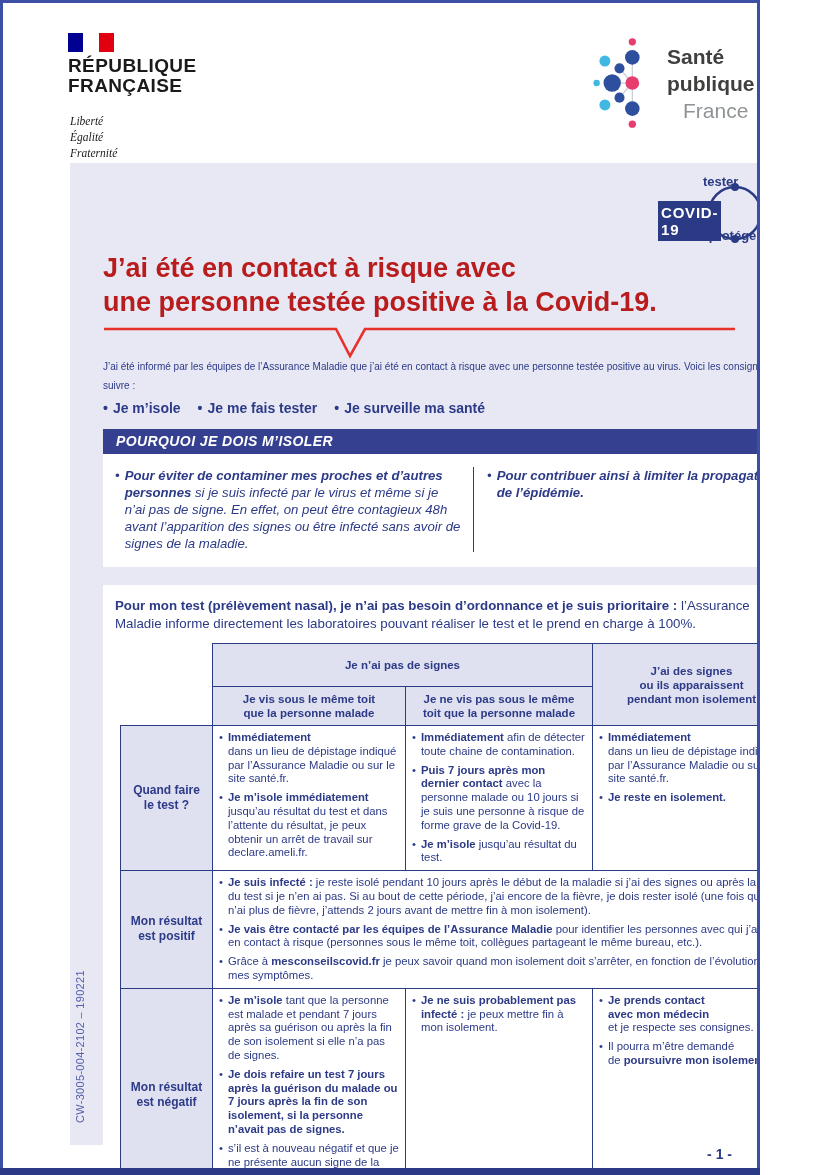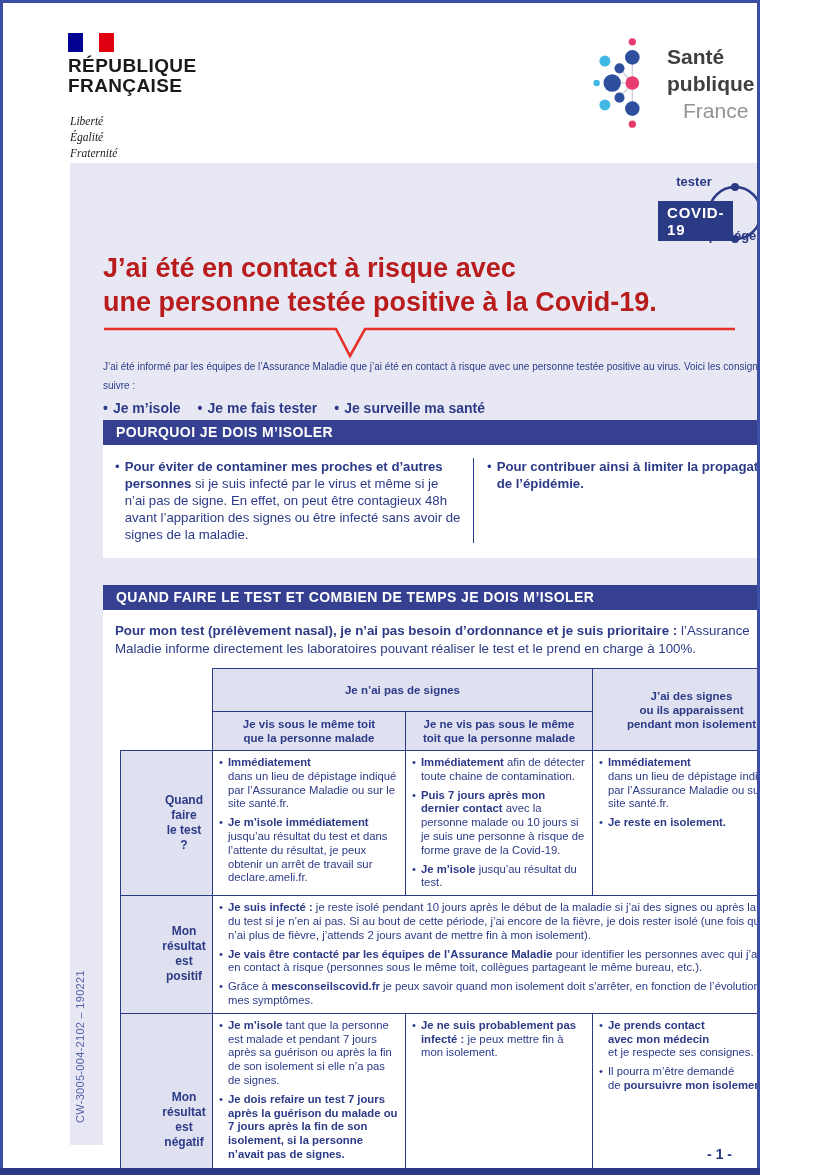--- a/index.html
+++ b/index.html
@@ -19,63 +19,63 @@
   .spf-text{margin-left:10px;font-size:21px;line-height:27px;font-weight:bold;color:#3f3f3e;}
   .spf-text .light{font-weight:normal;color:#8f9396;margin-left:16px;}
 
   
   .panel{position:absolute;left:70px;top:163px;width:759px;height:982px;background:#e7e8f4;}
 
   
   .badge{position:absolute;z-index:5;}
   .badge-circle{position:absolute;left:705px;top:183px;}
   .badge-box{position:absolute;left:658px;top:201px;background:#2b3a85;color:#fff;font-weight:bold;
-             font-size:15px;letter-spacing:.8px;padding:3px 9px;z-index:6;}
+             font-size:15px;letter-spacing:.8px;padding:3px 3px;z-index:6;}
   .badge-word{position:absolute;color:#2b3a85;font-weight:bold;font-size:13px;}
-  .bw-top{left:662px;top:174px;width:64px;text-align:center;}
+  .bw-top{left:703px;top:174px;width:64px;text-align:left;}
   .bw-right{left:764px;top:205px;}
   .bw-bottom{left:696px;top:228px;width:78px;text-align:center;}
 
   
   .title{position:absolute;left:103px;top:251px;font-size:27px;font-weight:bold;color:#b91c1c;line-height:34px;}
   .title-line{white-space:nowrap;}
   .red-line{position:absolute;left:103px;top:327px;}
 
   .intro{position:absolute;left:103px;top:357px;width:676px;font-size:10px;line-height:19px;color:#2c3a87;}
   .intro-bullets{position:absolute;left:103px;top:400px;display:flex;gap:17px;font-size:14px;font-weight:bold;color:#2c3a87;}
   .intro-bullets .ib{display:flex;}
   .intro-bullets .dot{margin-right:5px;}
 
   
   .card{position:absolute;left:103px;width:688px;}
   .card-head{background:#364090;color:#ffffff;font-weight:bold;font-size:14px;letter-spacing:.4px;
              padding:5px 0 5px 13px;line-height:15px;}
   .card-body{background:#ffffff;}
-  .card1{top:420px;}
+  .card1{top:429px;font-style:italic;}
   .card1 .card-body{display:flex;padding:13px 10px 15px 12px;font-size:13.2px;line-height:17px;color:#2c3a87;}
   .card1 .colA{width:346px;padding-right:12px;}
   .card1 .colB{flex:1;border-left:1px solid #2c3a87;padding-left:13px;}
   .card2{top:585px;}
   .card2 .card-body{padding:12px 9px 14px 9px;}
   .card2-intro{font-size:13.3px;line-height:18px;color:#2c3a87;margin-left:3px;width:668px;}
 
   
   .bli{display:flex;margin-bottom:5px;}
   .bli:last-child{margin-bottom:0;}
   .bli .dot{flex:0 0 auto;margin-right:5px;}
   .btx{white-space:pre-line;}
 
   
   table.grid{border-collapse:collapse;table-layout:fixed;width:670px;margin-top:10px;margin-left:8px;
              color:#2c3a87;font-size:11.3px;line-height:13.8px;}
   table.grid th,table.grid td{border:1.5px solid #2b3a85;padding:5px 6px;}
   table.grid th{background:#dfe1f1;font-weight:bold;text-align:center;vertical-align:middle;
                 font-size:11.5px;line-height:14px;white-space:pre-line;}
   table.grid td.rowlabel{background:#dfe1f1;font-weight:bold;text-align:center;vertical-align:middle;
-                font-size:12px;line-height:15px;white-space:pre-line;padding-left:41px;}
+                font-size:12px;line-height:15px;white-space:pre-line;}
   table.grid td.cell{background:#fff;vertical-align:top;}
   table.grid td.empty{border:none;background:transparent;}
   tr.h1 th{height:32px;}
   tr.h2 th{height:28px;margin-top:24px;}
   tr.r-when td{height:104px;}
   tr.r-pos td{height:92px;}
   tr.r-neg td.cell{height:138px;}
 
   
   .doc-ref{position:absolute;left:74px;top:1123px;width:180px;transform:rotate(-90deg);
@@ -180,21 +180,20 @@
       <div class="colB">
           <div class="bli">
             <span class="dot">•</span>
             <span class="btx"><b>Pour contribuer ainsi à limiter la propagation de l’épidémie.</b></span>
           </div>
         </div>
     </div>
   </div>
 
   <div class="card card2">
-    <div class="card-head">QUAND FAIRE LE TEST ET COMBIEN DE TEMPS JE DOIS M’ISOLER</div>
     <div class="card-body">
       <div class="card2-intro"><b>Pour mon test (prélèvement nasal), je n’ai pas besoin d’ordonnance et je suis prioritaire :</b><span> l’Assurance Maladie informe directement les laboratoires pouvant réaliser le test et le prend en charge à 100%.</span></div>
 
       <table class="grid">
         <colgroup>
             <col style="width:92px">
             <col style="width:193px">
             <col style="width:187px">
             <col style="width:198px">
           </colgroup>

